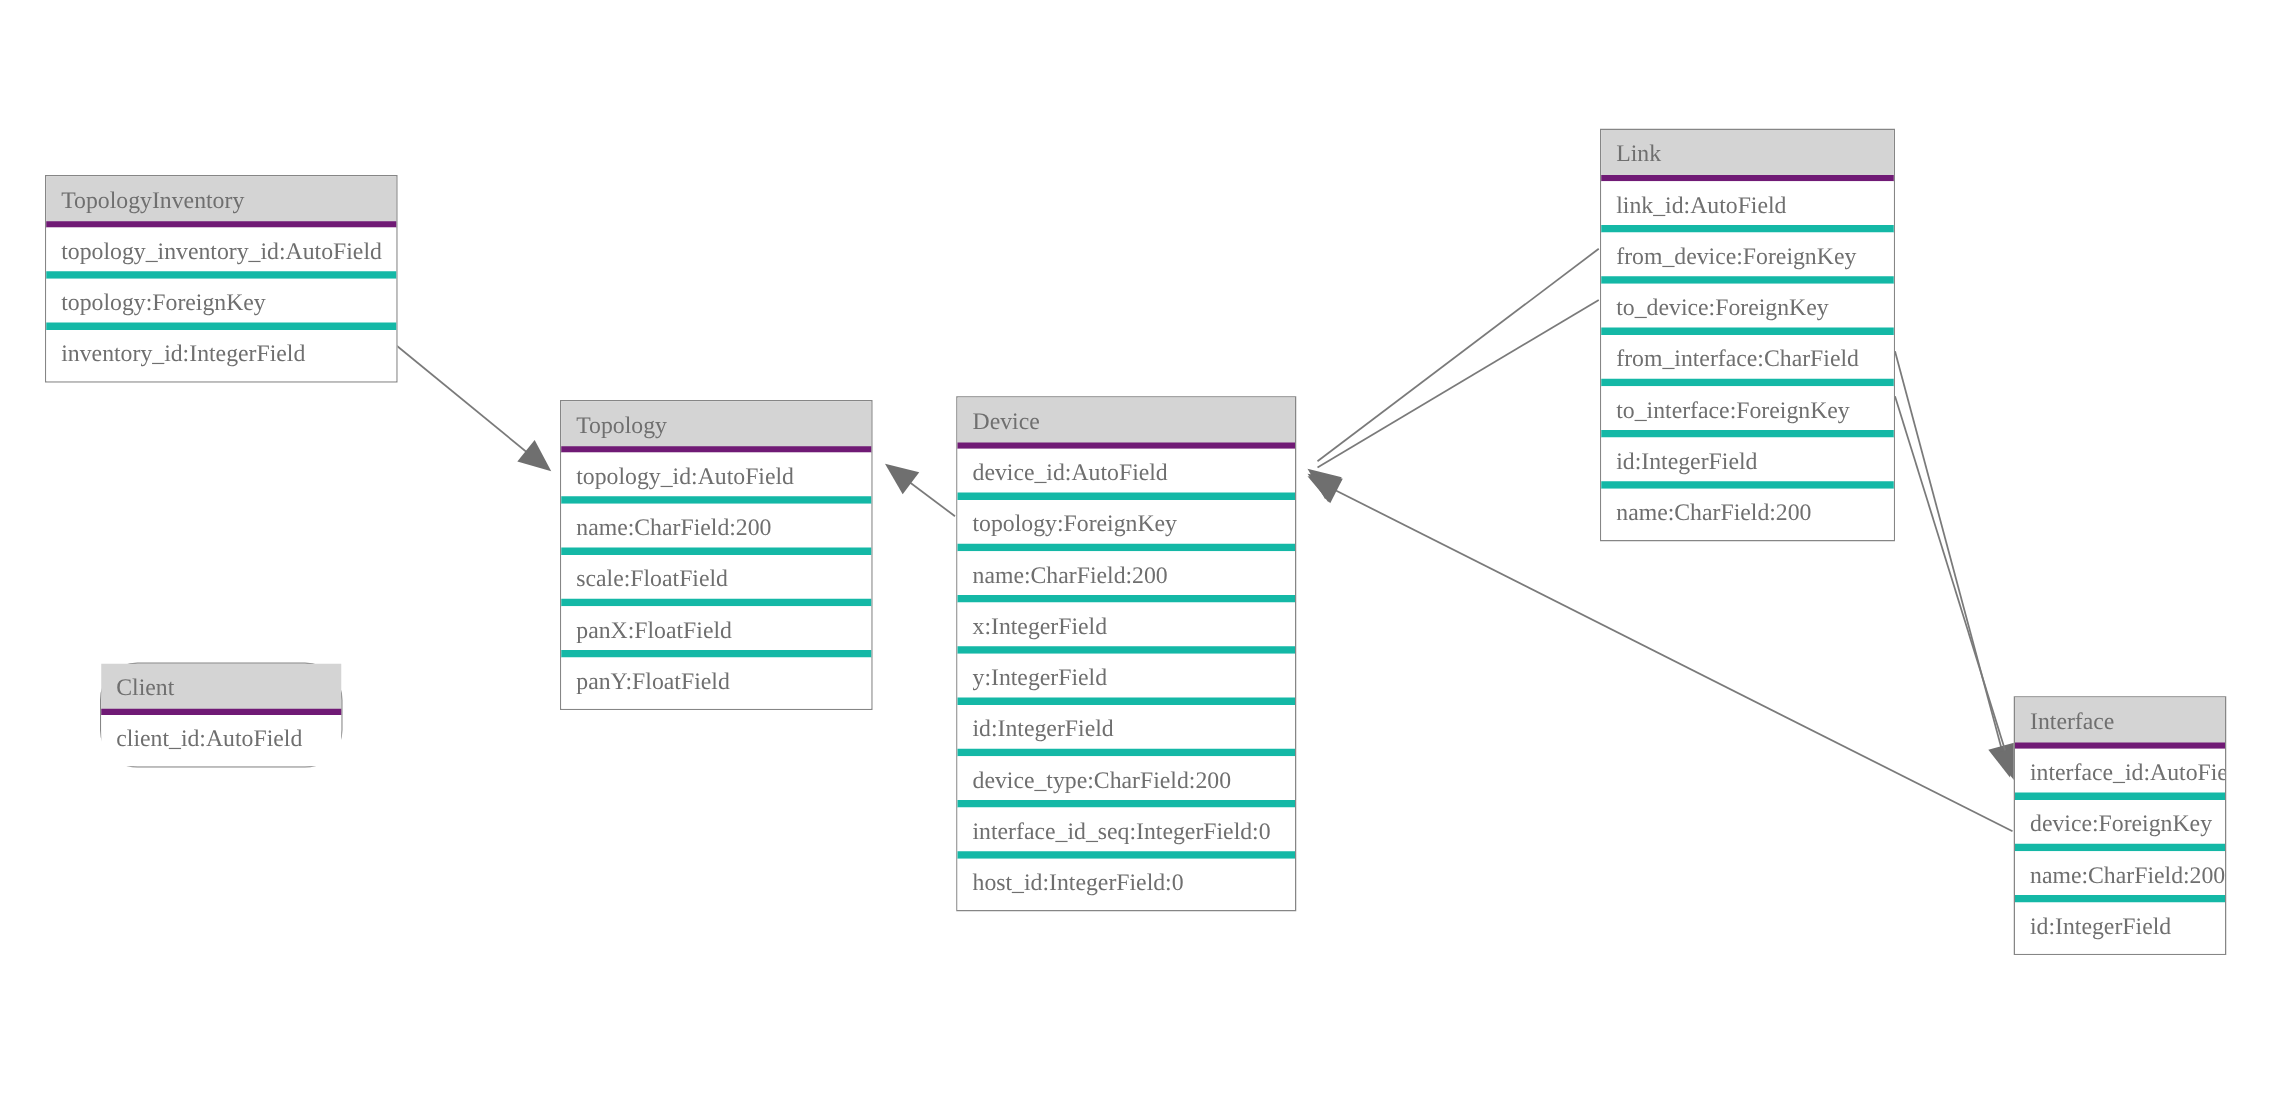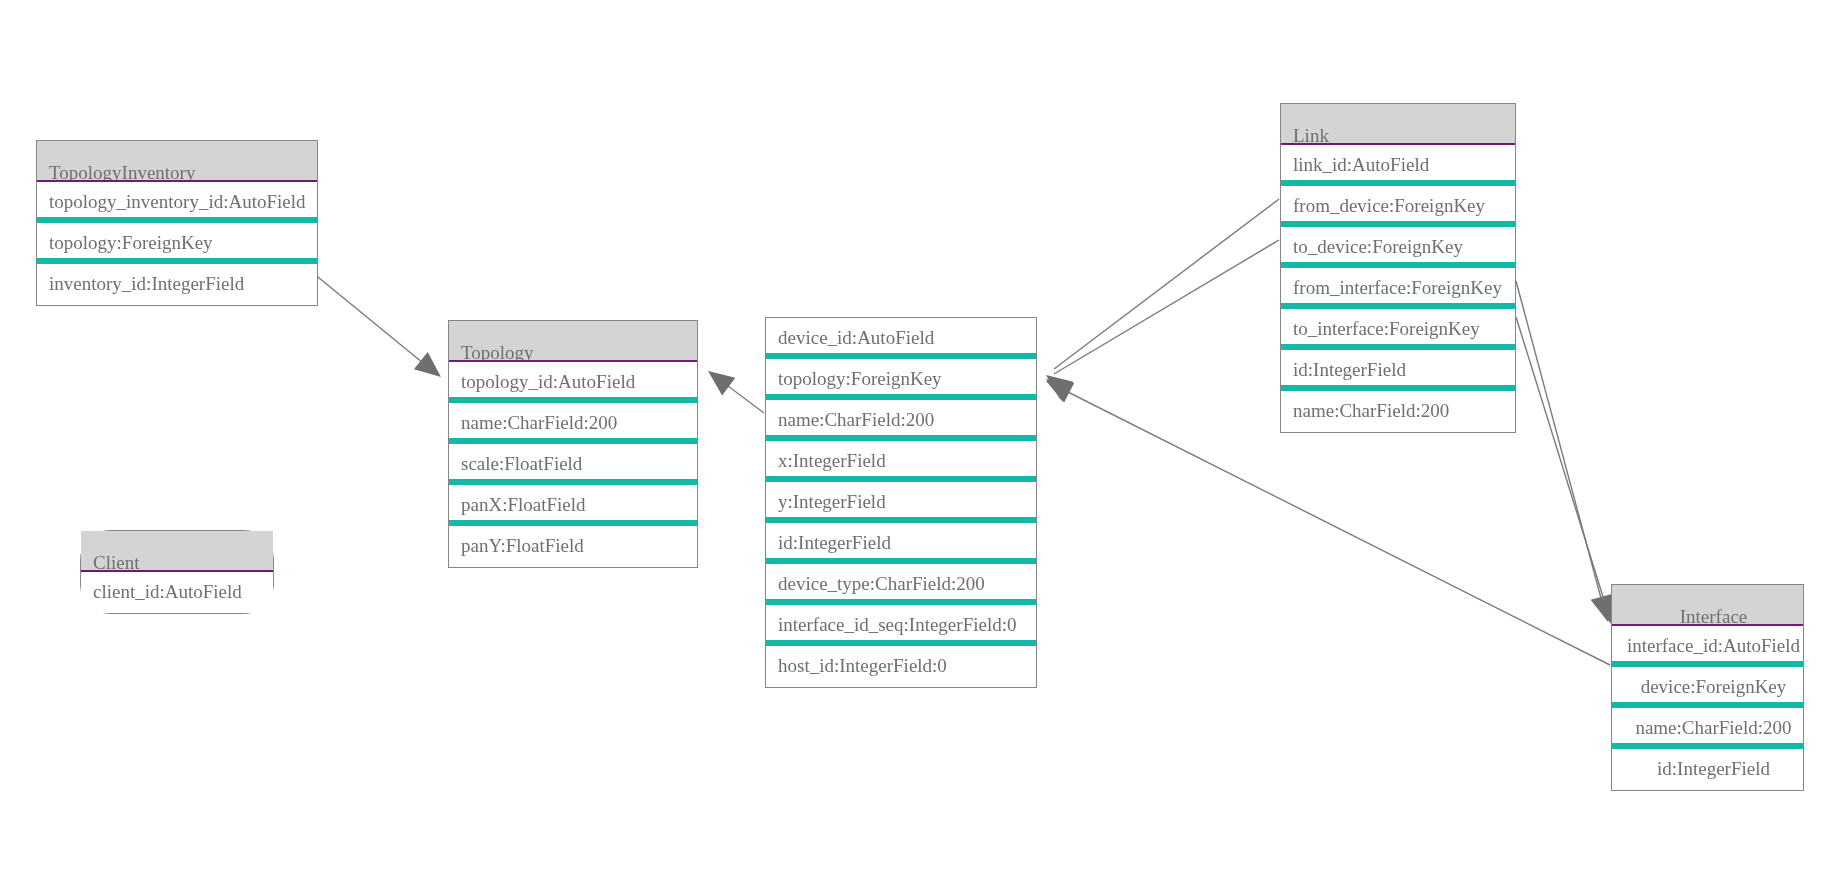--- a/index.html
+++ b/index.html
@@ -29,26 +29,26 @@
   .entity {
     position: absolute;
     box-sizing: border-box;
     border: 1px solid #868686;
     background: #ffffff;
     z-index: 5;
   }
   .entity-header {
     box-sizing: border-box;
     background: #d4d4d4;
-    border-bottom: 2px solid #701a75;
+    border-bottom: 5px solid #701a75;
     color: #6f6f6f;
     font-size: 19px;
     line-height: 40px;
     height: 41px;
-    padding: 12px 0 0 12px;
+    padding: 0 0 0 12px;
     white-space: nowrap;
     overflow: hidden;
   }
   .entity-field {
     box-sizing: border-box;
     border-bottom: 6px solid #14b8a6;
     color: #6f6f6f;
     font-size: 19px;
     line-height: 40px;
     height: 41px;
@@ -110,41 +110,42 @@
         <div class="entity-field">name:CharField:200</div>
         <div class="entity-field">scale:FloatField</div>
         <div class="entity-field">panX:FloatField</div>
         <div class="entity-field">panY:FloatField</div>
       </div>
       <div class="entity" style="left: 80px; top: 530px; width: 194px; border-radius: 30px;">
         <div class="entity-header">Client</div>
         <div class="entity-field">client_id:AutoField</div>
       </div>
       <div class="entity" style="left: 765px; top: 317px; width: 272px;">
+        <div class="entity-header">Device</div>
         <div class="entity-field">device_id:AutoField</div>
         <div class="entity-field">topology:ForeignKey</div>
         <div class="entity-field">name:CharField:200</div>
         <div class="entity-field">x:IntegerField</div>
         <div class="entity-field">y:IntegerField</div>
         <div class="entity-field">id:IntegerField</div>
         <div class="entity-field">device_type:CharField:200</div>
         <div class="entity-field">interface_id_seq:IntegerField:0</div>
         <div class="entity-field">host_id:IntegerField:0</div>
       </div>
       <div class="entity" style="left: 1280px; top: 103px; width: 236px;">
         <div class="entity-header">Link</div>
         <div class="entity-field">link_id:AutoField</div>
         <div class="entity-field">from_device:ForeignKey</div>
         <div class="entity-field">to_device:ForeignKey</div>
-        <div class="entity-field">from_interface:ForeignKey</div>
+        <div class="entity-field">from_interface:CharField</div>
         <div class="entity-field">to_interface:ForeignKey</div>
         <div class="entity-field">id:IntegerField</div>
         <div class="entity-field">name:CharField:200</div>
       </div>
-      <div class="entity" style="left: 1611px; top: 584px; width: 193px; text-align: center;">
+      <div class="entity" style="left: 1611px; top: 557px; width: 170px;">
         <div class="entity-header">Interface</div>
         <div class="entity-field">interface_id:AutoField</div>
         <div class="entity-field">device:ForeignKey</div>
         <div class="entity-field">name:CharField:200</div>
         <div class="entity-field">id:IntegerField</div>
       </div>
     </div>
 
 </div>
 

